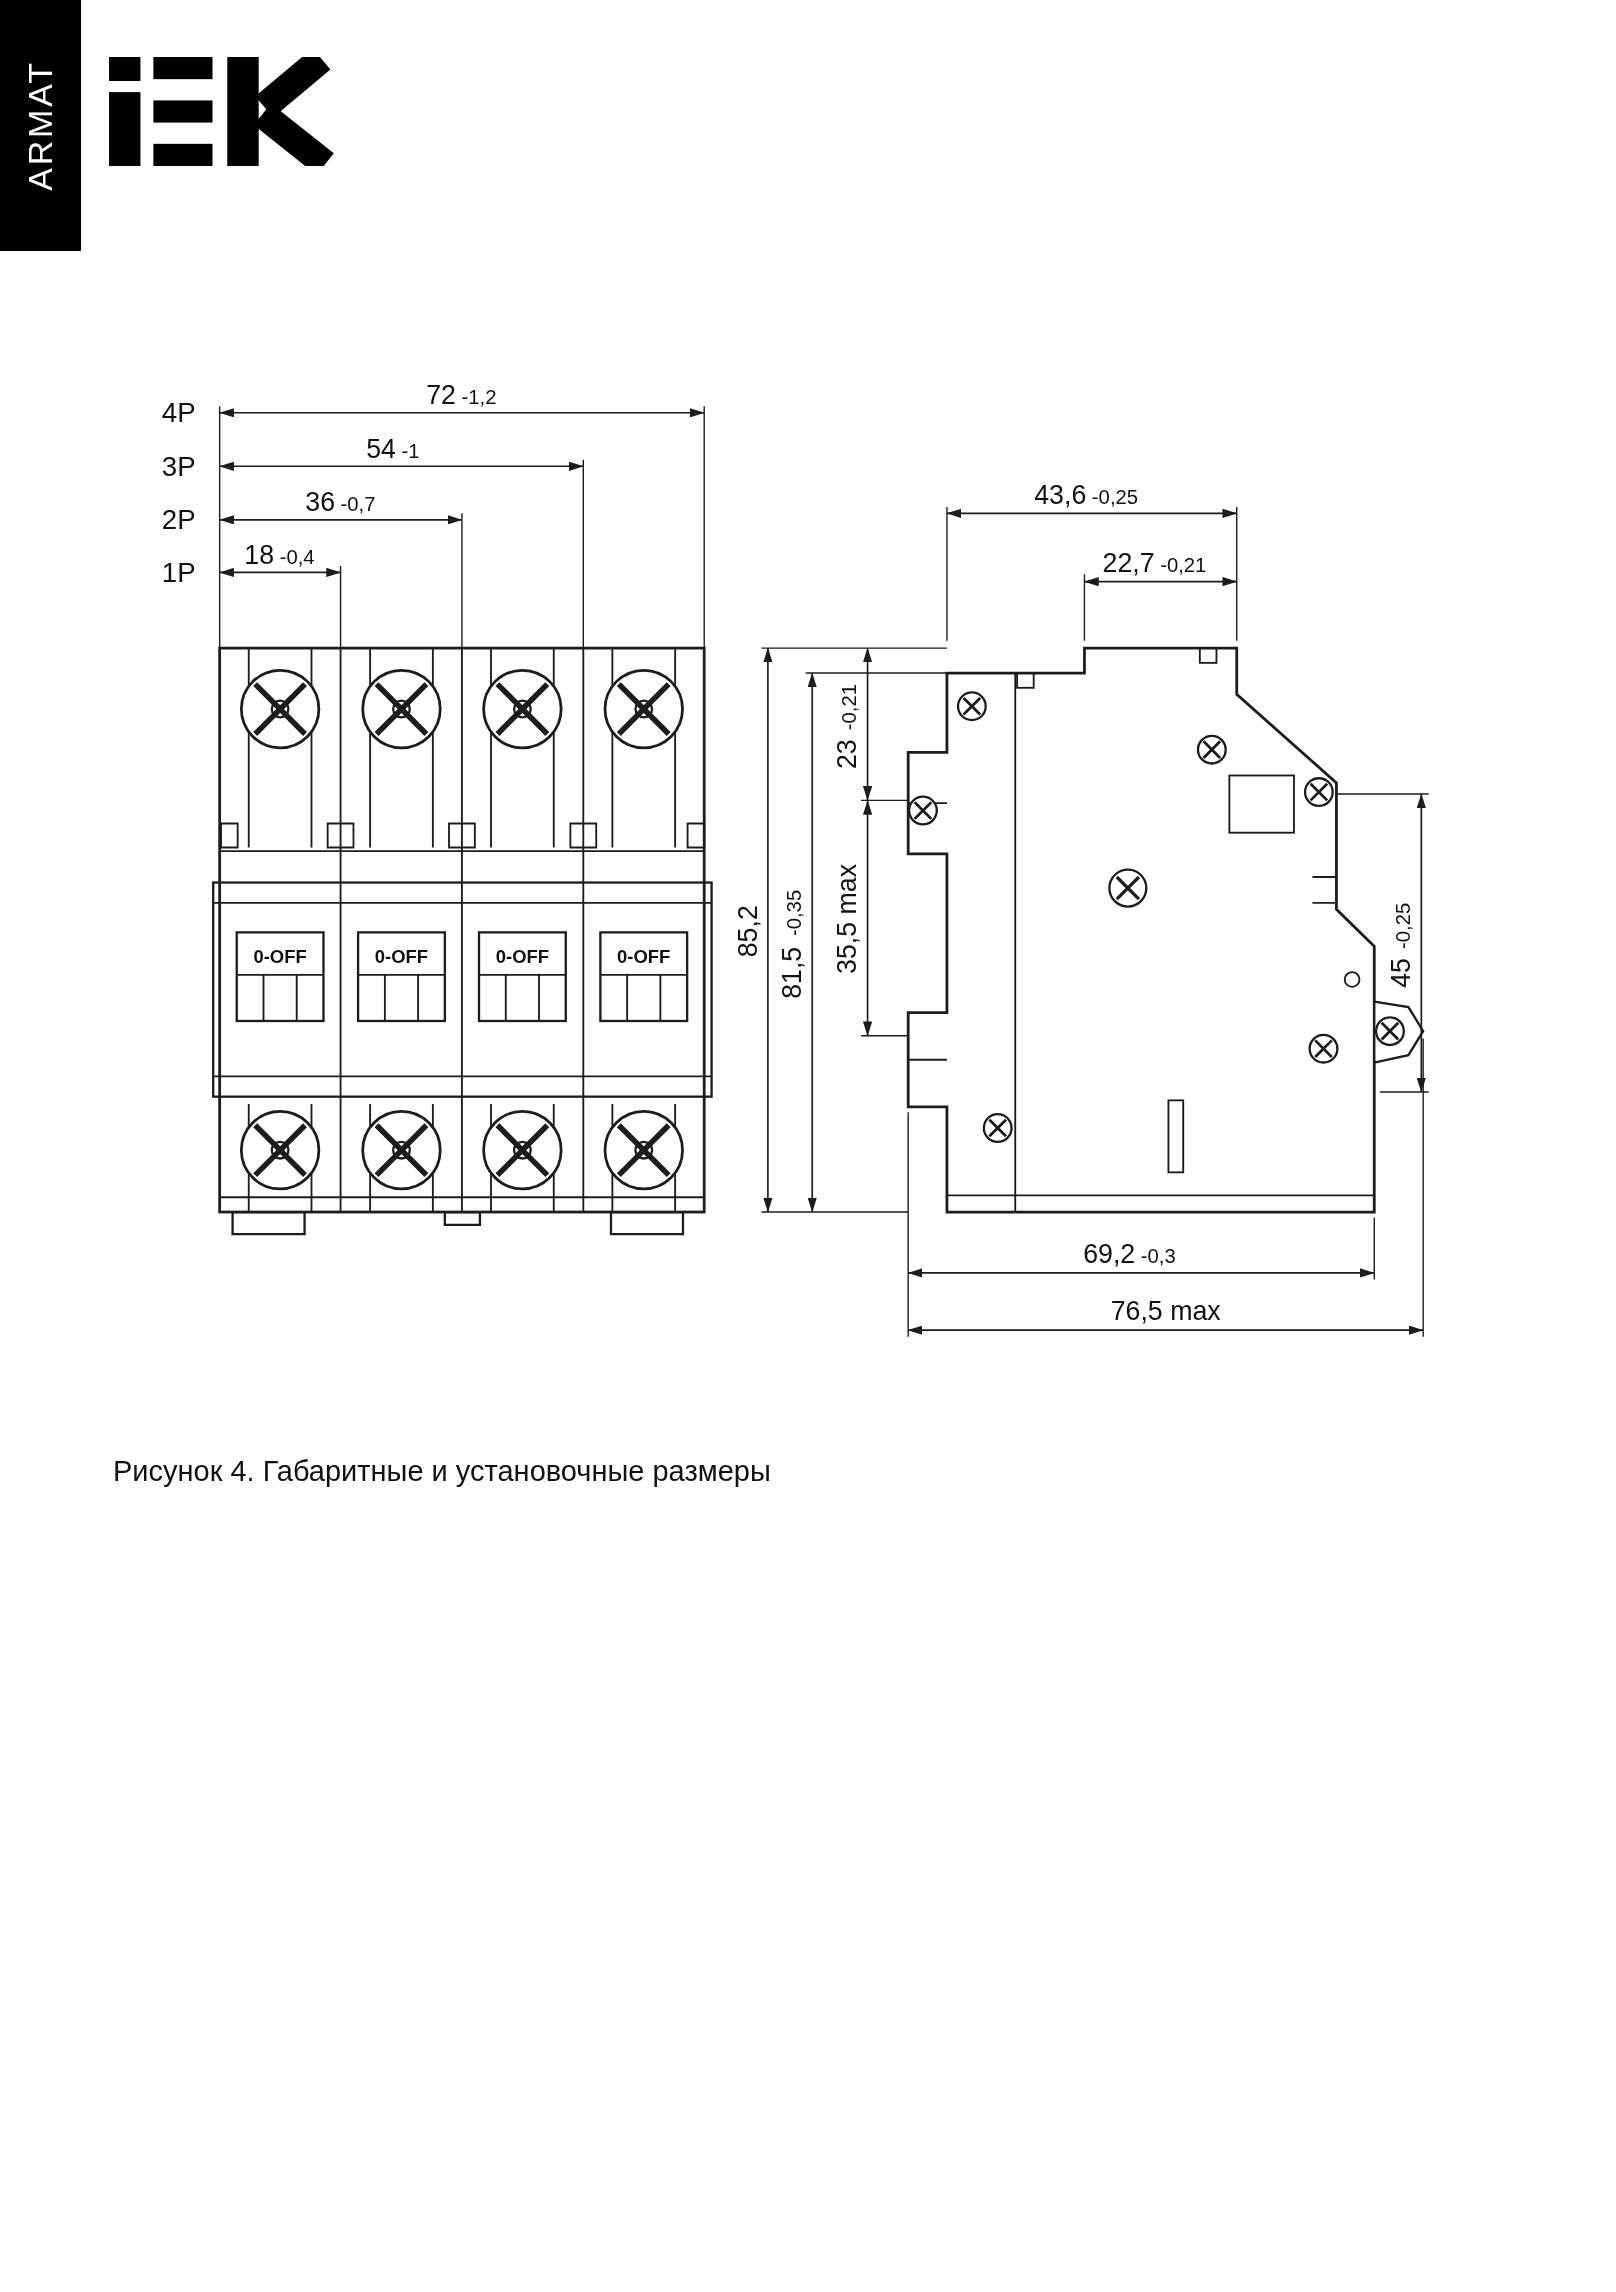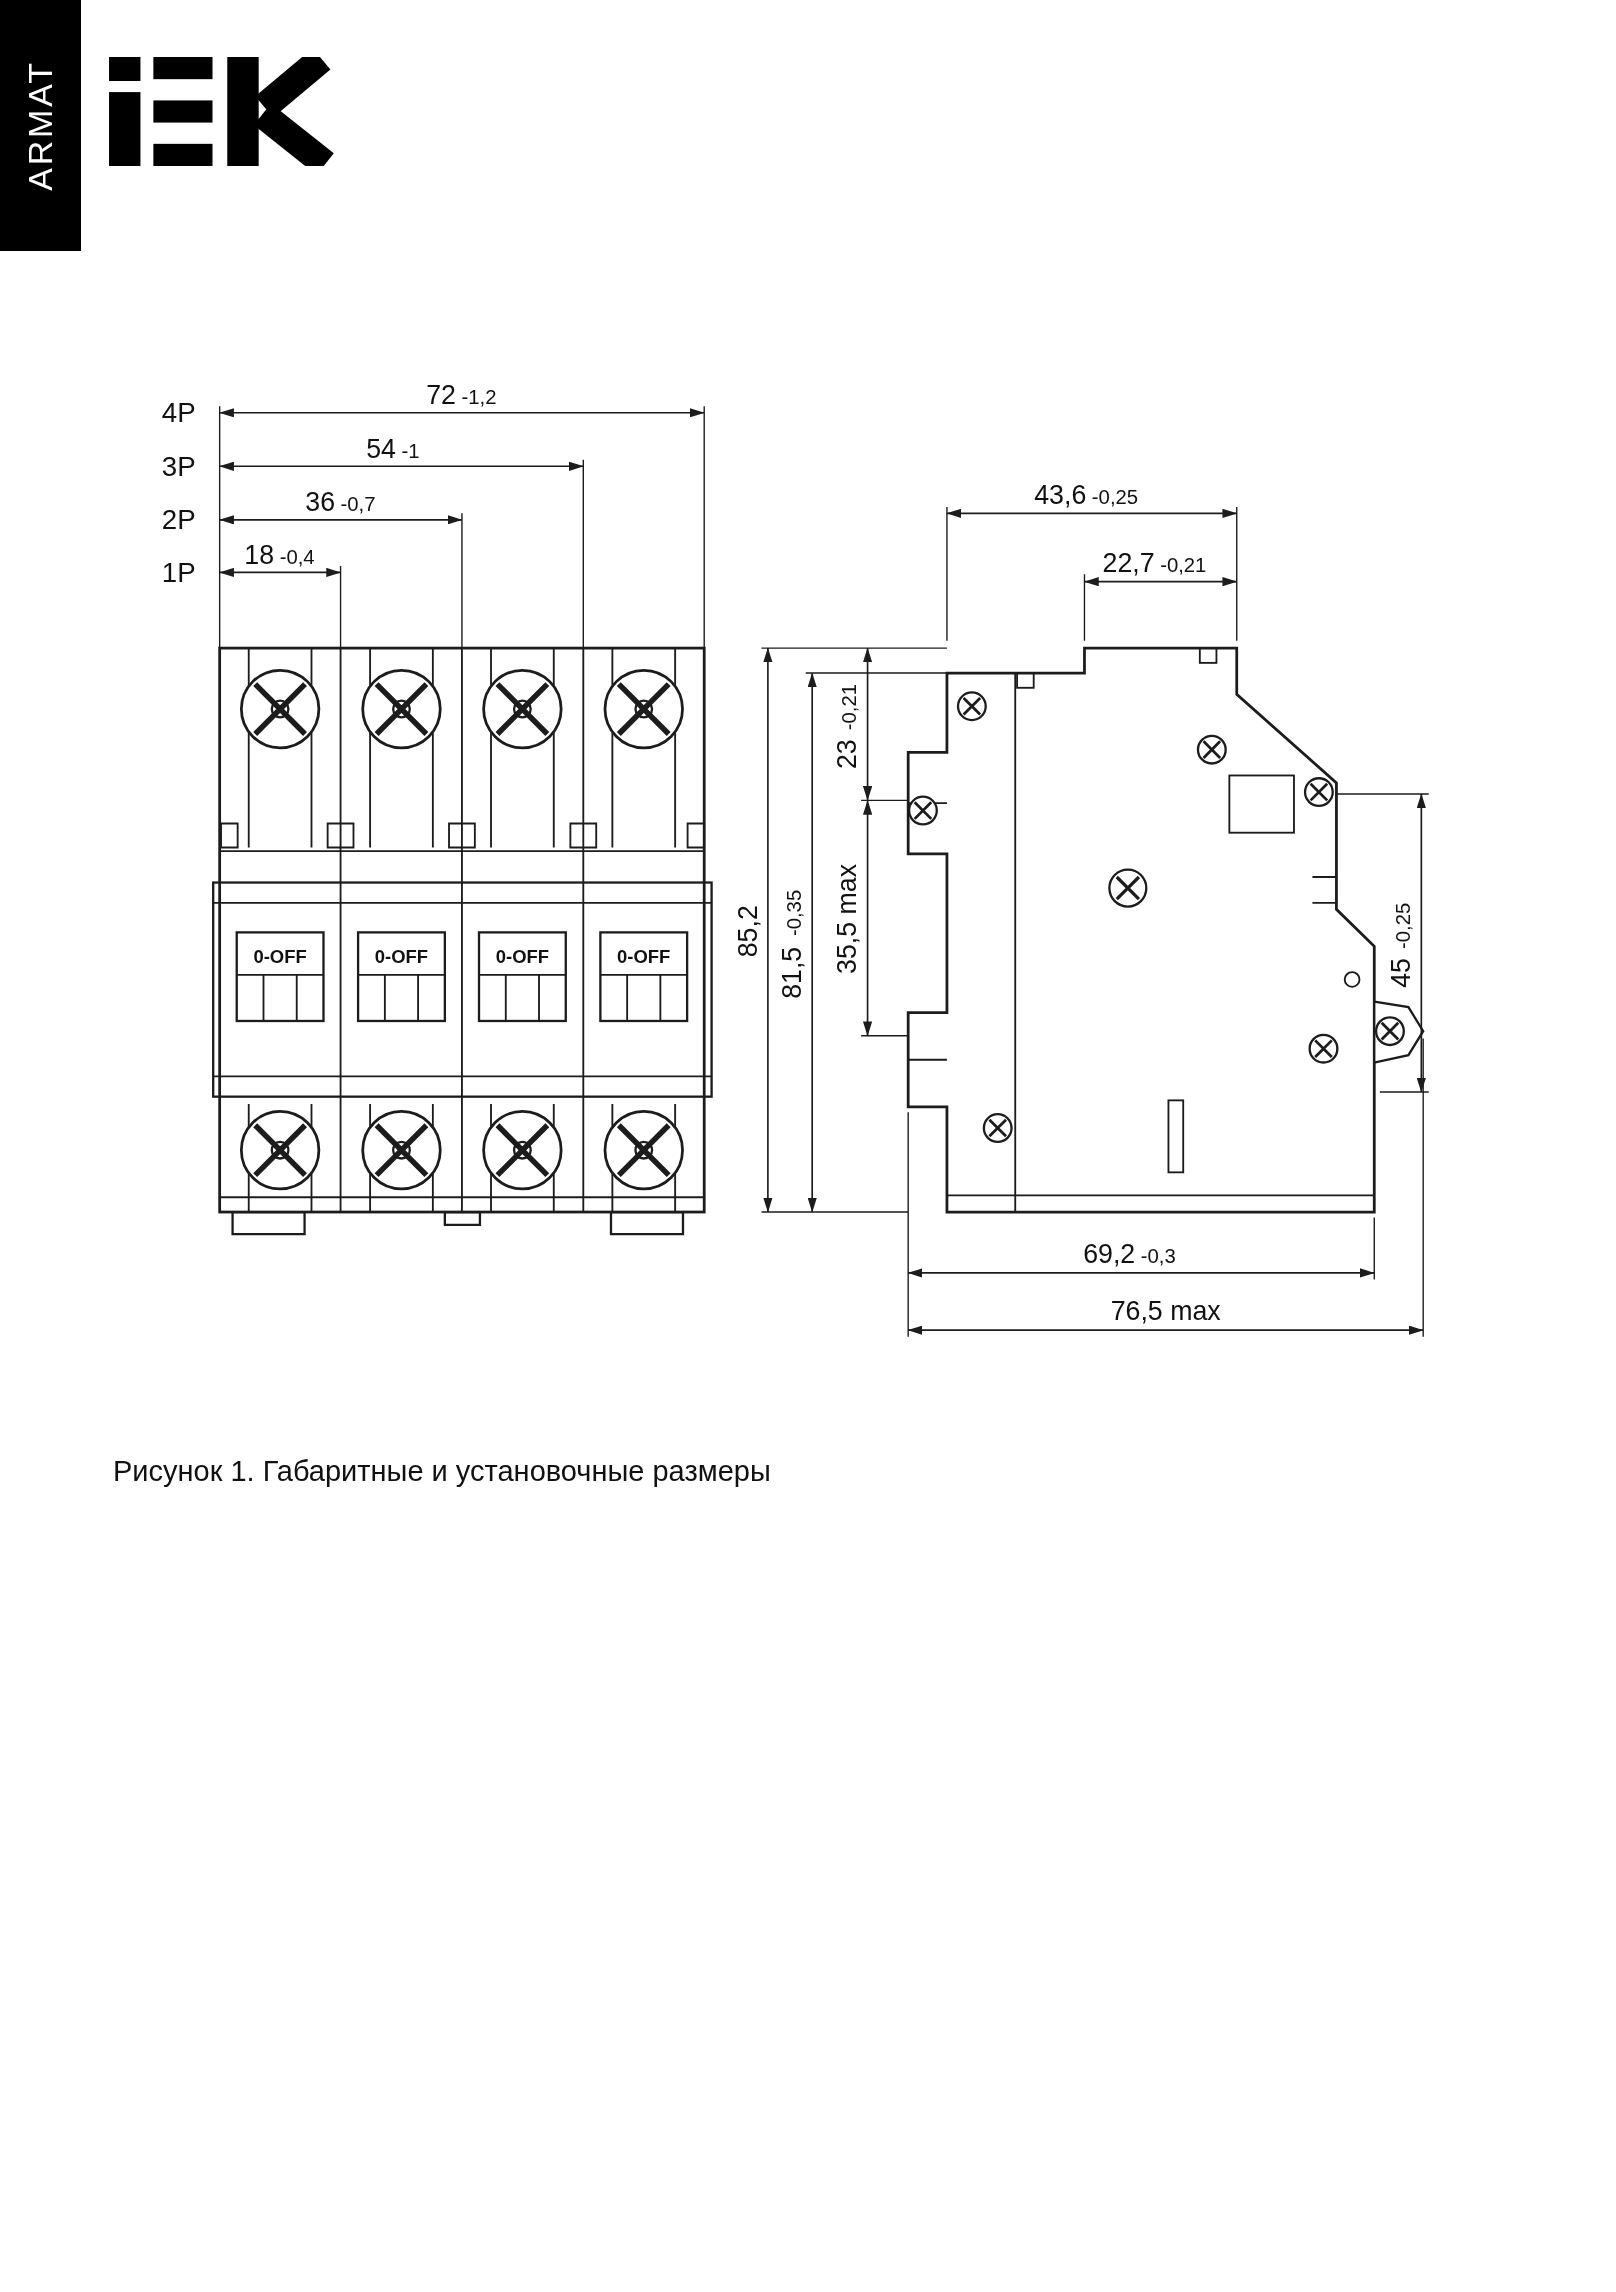--- a/index.html
+++ b/index.html
@@ -183,15 +183,15 @@
       <text class="dv" x="868" y="1082" transform="rotate(-90 868 1082)">81,5</text>
       <text class="dt" x="868" y="1014" transform="rotate(-90 868 1014)">-0,35</text>
       <text class="dv" x="928" y="833" transform="rotate(-90 928 833)">23</text>
       <text class="dt" x="928" y="791" transform="rotate(-90 928 791)">-0,21</text>
       <text class="dv" x="928" y="1055" transform="rotate(-90 928 1055)">35,5 max</text>
       <text class="dv" x="1528" y="1070" transform="rotate(-90 1528 1070)">45</text>
       <text class="dt" x="1528" y="1028" transform="rotate(-90 1528 1028)">-0,25</text>
     </g>
   </svg>
 
-  <div class="caption">Рисунок 1. Габаритные и установочные размеры</div>
+  <div class="caption">Рисунок 4. Габаритные и установочные размеры</div>
 </div>
 
 
 </body></html>

